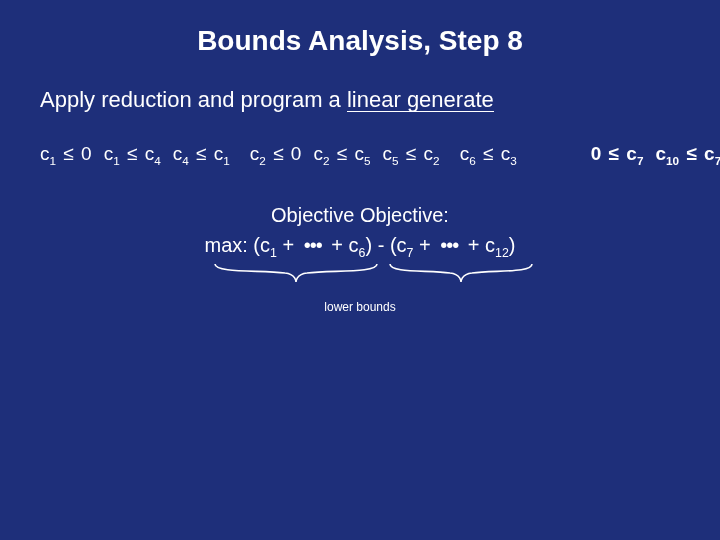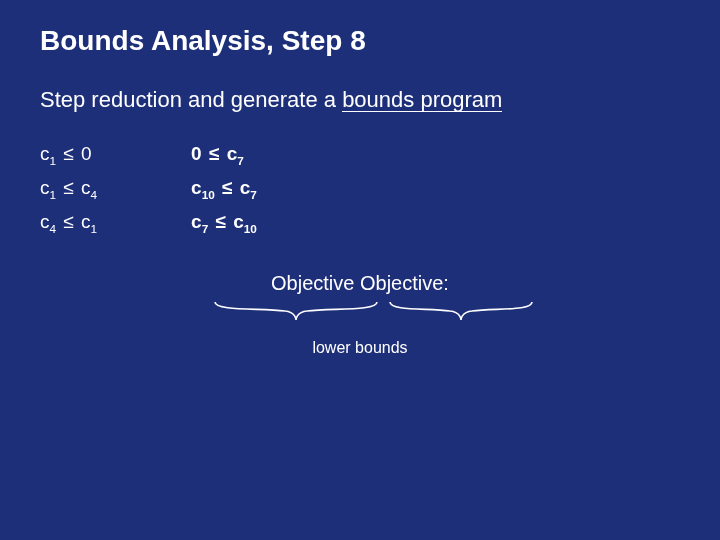--- a/index.html
+++ b/index.html
@@ -4,20 +4,21 @@
 <style>
   * { margin: 0; padding: 0; box-sizing: border-box; }
   html, body { width: 720px; height: 540px; overflow: hidden; }
   body {
     background: #1e2f7a;
     color: #ffffff;
     font-family: Verdana, Geneva, sans-serif;
     padding: 20px 40px;
   }
   .title {
+    text-align: center;
     font-size: 28px;
     margin-bottom: 30px;
     margin-top: 5px;
   }
   .subtitle {
     font-size: 22px;
     margin-bottom: 30px;
   }
   .underword {
     display: inline-block;
@@ -25,73 +26,80 @@
     line-height: 1.05;
   }
   .constraints {
     display: flex;
     gap: 10px;
     font-size: 19px;
     margin-bottom: 35px;
   }
   .colgroup1 { display: flex; gap: 20px; }
   .colgroup2 { display: flex; gap: 10px; margin-left: 64px; font-weight: bold; }
-  .col { display: flex; flex-direction: column; gap: 12px; white-space: nowrap; }
+  .col { display: flex; flex-direction: row; gap: 12px; white-space: nowrap; }
   sub { font-size: 0.62em; vertical-align: sub; line-height: 0; }
   .objective {
     text-align: center;
     font-size: 20px;
     line-height: 1.5;
   }
   .braces {
     display: flex;
     justify-content: center;
     margin-top: 2px;
   }
   .braces svg { display: block; }
   .labels {
     display: flex;
     justify-content: center;
     gap: 60px;
-    font-size: 16px;
+    font-size: 12px;
     margin-top: 8px;
   }
   .leq { padding: 0 2px; }
   .dots { letter-spacing: -1px; padding: 0 4px; }
 </style>
 </head>
 <body>
 
 <h1 class="title">Bounds Analysis, Step 8</h1>
 
 <p class="subtitle">
-  <span>Step reduction and generate a </span><span class="underword">bounds program</span>
+  <span>Apply reduction and program a </span><span class="underword">linear generate</span>
 </p>
 
 <div class="constraints">
   <div class="colgroup1">
     <div class="col">
       <span>c<sub>1</sub> <span class="leq">≤</span> 0</span>
       <span>c<sub>1</sub> <span class="leq">≤</span> c<sub>4</sub></span>
       <span>c<sub>4</sub> <span class="leq">≤</span> c<sub>1</sub></span>
     </div>
     <div class="col">
+      <span>c<sub>2</sub> <span class="leq">≤</span> 0</span>
+      <span>c<sub>2</sub> <span class="leq">≤</span> c<sub>5</sub></span>
+      <span>c<sub>5</sub> <span class="leq">≤</span> c<sub>2</sub></span>
+    </div>
+    <div class="col">
+      <span>c<sub>6</sub> <span class="leq">≤</span> c<sub>3</sub></span>
     </div>
   </div>
   <div class="colgroup2">
     <div class="col">
       <span>0 <span class="leq">≤</span> c<sub>7</sub></span>
       <span>c<sub>10</sub> <span class="leq">≤</span> c<sub>7</sub></span>
       <span>c<sub>7</sub> <span class="leq">≤</span> c<sub>10</sub></span>
     </div>
   </div>
 </div>
 
 <div class="objective">
   <div>Objective Objective:</div>
+  <div>max: (c<sub>1</sub> + <span class="dots">•••</span> + c<sub>6</sub>) - (c<sub>7</sub> + <span class="dots">•••</span> + c<sub>12</sub>)</div>
   <div class="braces">
     <svg width="360" height="28" viewBox="0 0 360 28">
       <path d="M 35 2 C 35 11, 80 8, 105 11 C 116 12, 116 20, 116 20 C 116 20, 116 12, 127 11 C 152 8, 197 11, 197 2" stroke="#ffffff" stroke-width="1.6" fill="none"></path>
       <path d="M 210 2 C 210 11, 248 8, 270 11 C 281 12, 281 20, 281 20 C 281 20, 281 12, 292 11 C 314 8, 352 11, 352 2" stroke="#ffffff" stroke-width="1.6" fill="none"></path>
     </svg>
   </div>
   <div class="labels">
     <span>lower bounds</span>
   </div>
 </div>

